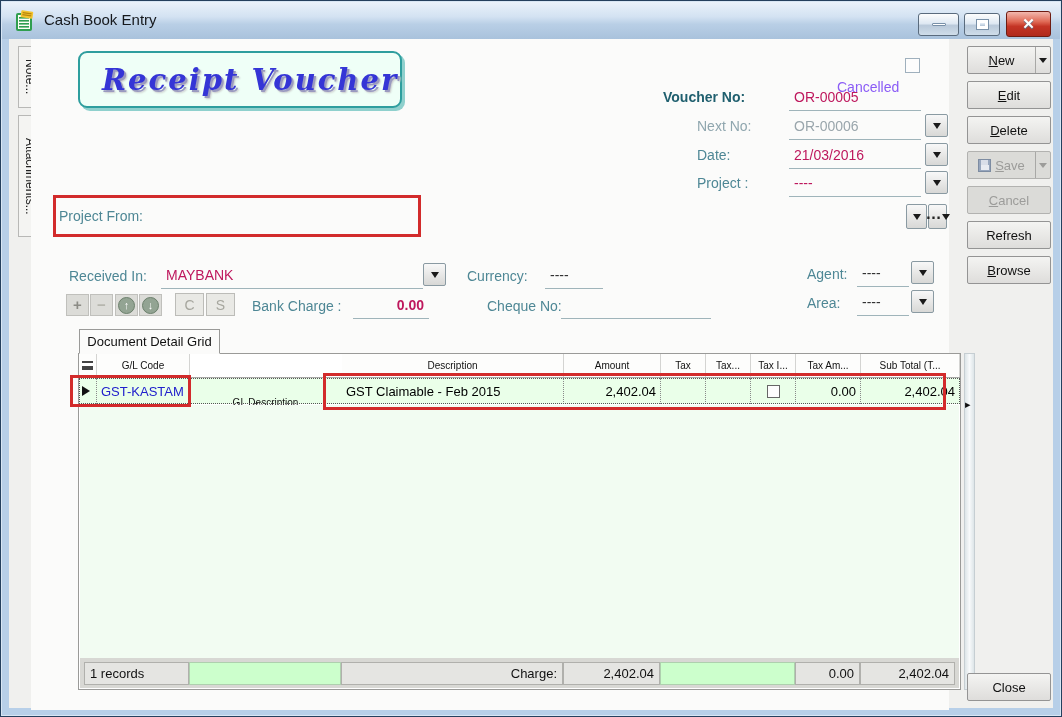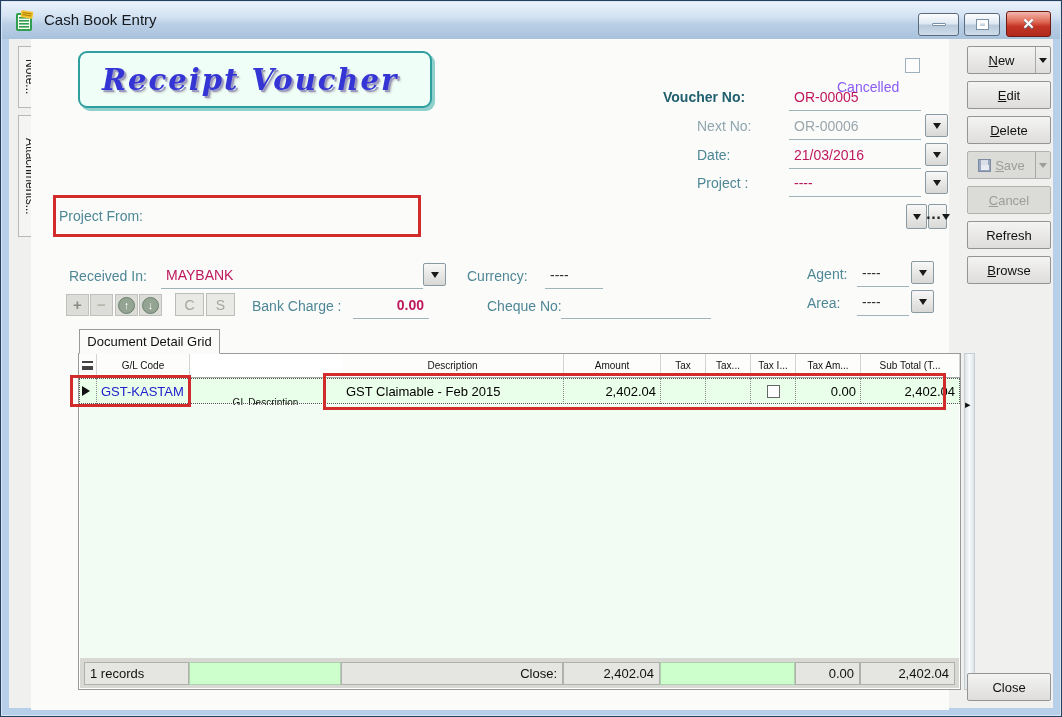--- a/index.html
+++ b/index.html
@@ -26,21 +26,21 @@
   
   .client{position:absolute;left:8px;top:38px;right:8px;bottom:8px;background:#f0f0ee;}
   .form{position:absolute;left:22px;top:0;width:918px;height:671px;background:#fbfbfa;}
   
   .side-tab{position:absolute;left:9px;width:23px;background:#f4f4f2;border:1px solid #b8b8b6;
     border-right:none;display:flex;align-items:center;justify-content:center;}
   .side-tab span{writing-mode:vertical-rl;font-size:12px;color:#222;}
   .tab-note{top:7px;height:62px;}
   .tab-att{top:76px;height:122px;}
   
-  .banner{position:absolute;left:47px;top:12px;width:354px;height:57px;background:#effff7;
+  .banner{position:absolute;left:47px;top:12px;width:324px;height:57px;background:#effff7;
     border:2px solid #2e9e9e;border-radius:9px;box-shadow:3px 3px 0 #8fd0cd;
     display:flex;align-items:center;padding-left:22px;}
   .banner span{font-family:"DejaVu Serif",serif;font-style:italic;font-weight:bold;font-size:29px;
     letter-spacing:2px;color:#3535d6;text-shadow:2px 2px 0 #9a9ac0,3px 3px 2px #c8c8c8;}
   
   .lbl{position:absolute;font-size:14px;color:#4e8795;}
   .lbl.dis{color:#8fa6ae;}
   .lbl.bold{font-weight:bold;color:#1f5f6e;}
   .val{position:absolute;font-size:14px;color:#8b5cf6;margin-top:20px;}
   .ufield{position:absolute;height:26px;border-bottom:1px solid #9fb4ba;font-size:14px;color:#be185d;
@@ -249,21 +249,21 @@
           <div class="gc c-taxi" style="justify-content:center;">
             <div class="checkbox" style="position:static;width:13px;height:13px;border-color:#666;"></div>
           </div>
           <div class="gc c-taxam rnum">0.00</div>
           <div class="gc c-sub rnum">2,402.04</div>
         </div>
         <div class="gridempty"></div>
         <div class="gfootband">
           <div class="fc f-rec">1 records</div>
           <div class="fc green f-g1"></div>
-          <div class="fc f-tot">Close:</div>
+          <div class="fc f-tot">Charge:</div>
           <div class="fc f-amt">2,402.04</div>
           <div class="fc green f-g2"></div>
           <div class="fc f-taxam">0.00</div>
           <div class="fc f-sub">2,402.04</div>
         </div>
       </div>
 
       <div class="splitter"></div>
 
       <div class="redbox" style="left:22px;top:156px;width:368px;height:42px;"></div>

